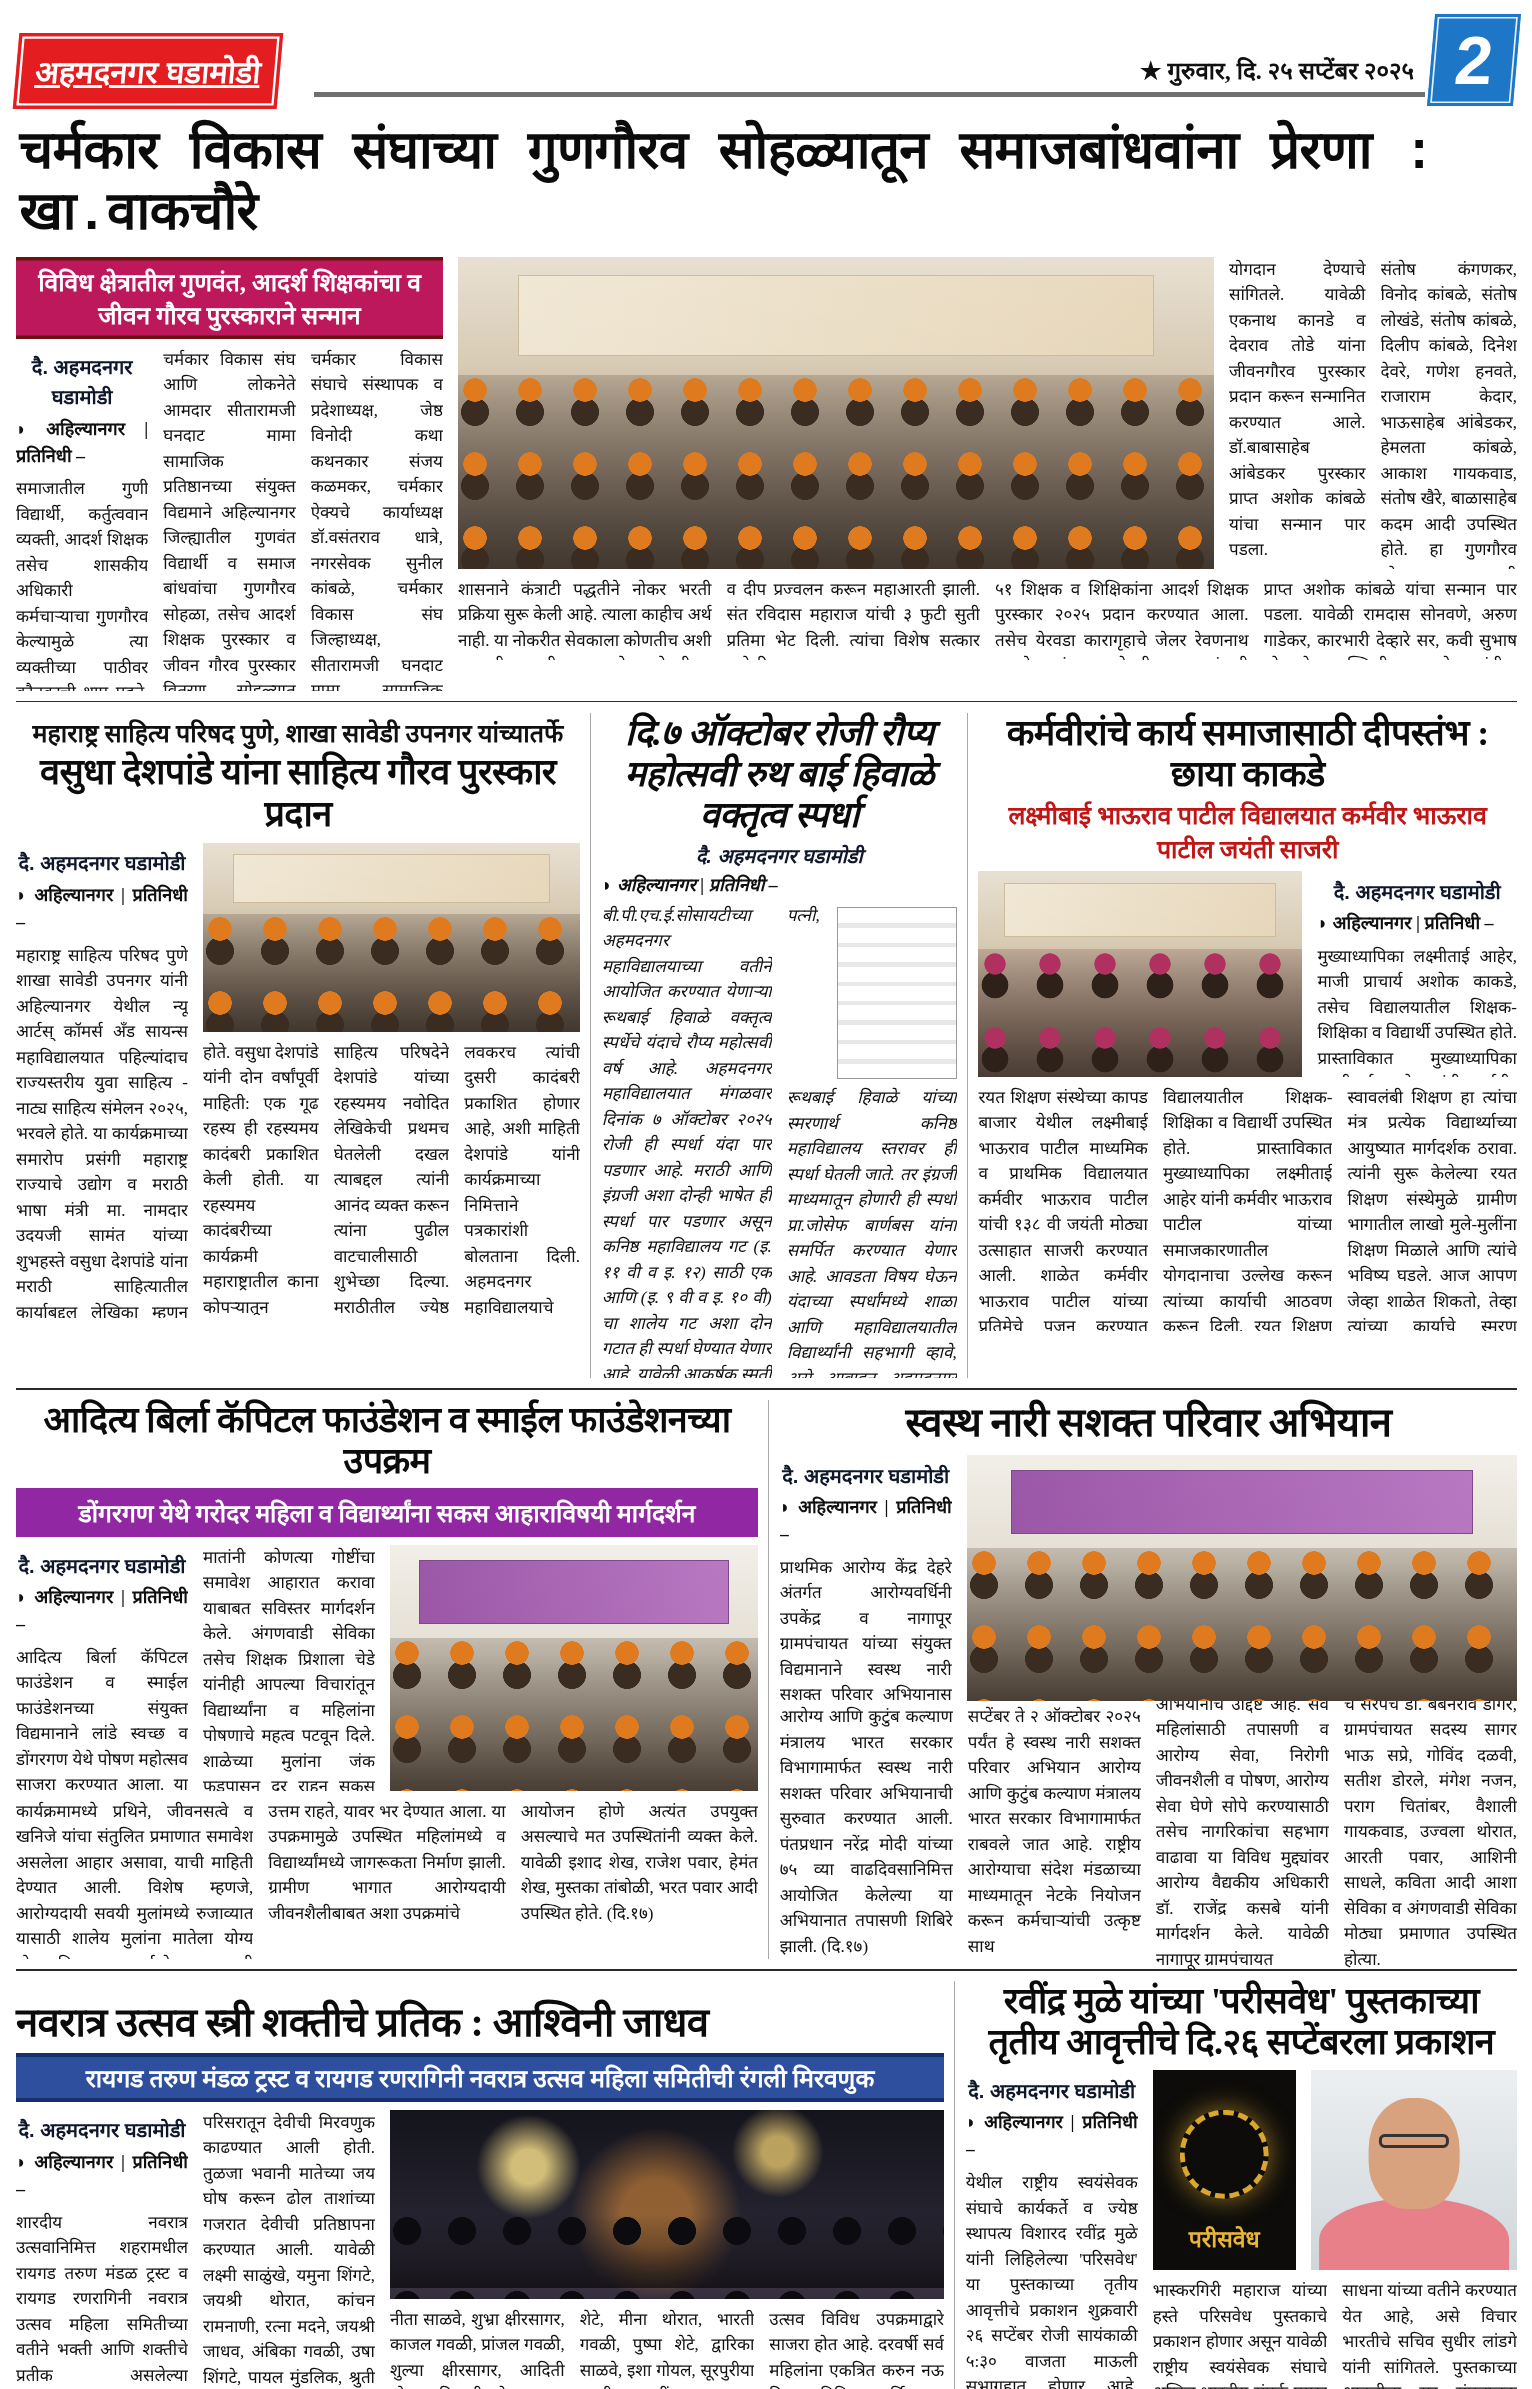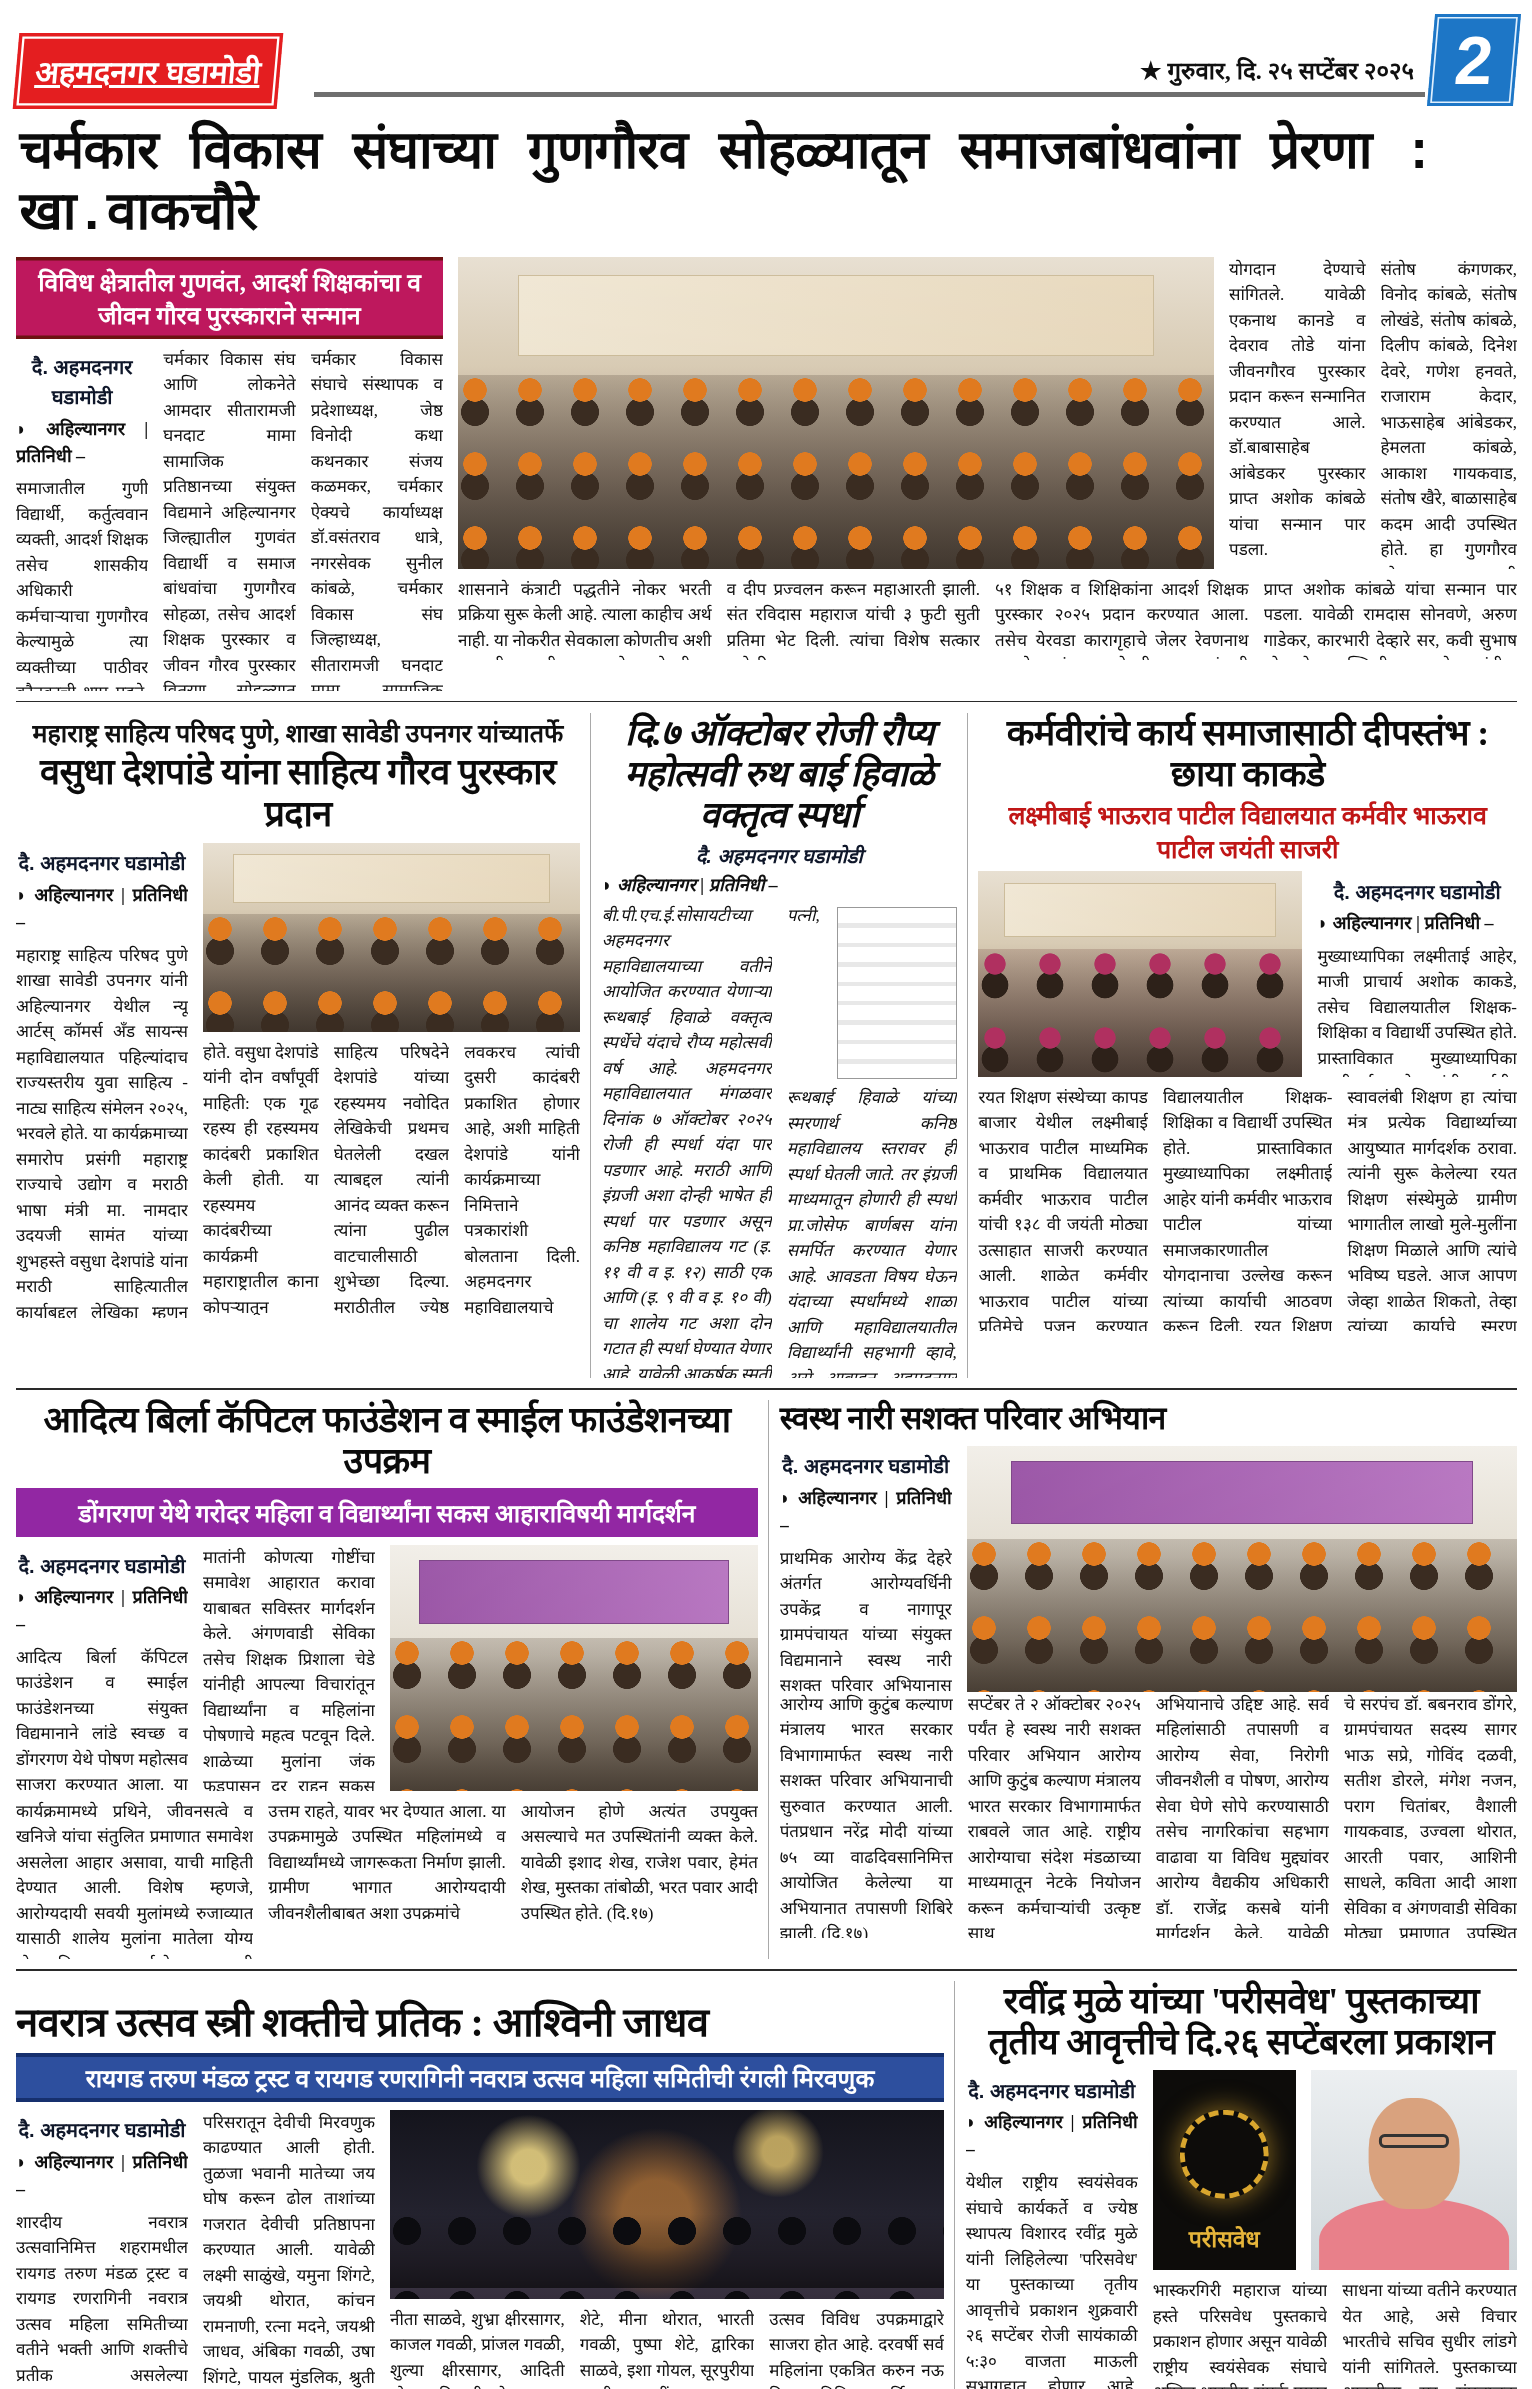--- a/index.html
+++ b/index.html
@@ -218,33 +218,33 @@
       <div class="row gap" style="margin-top:8px; height:160px;">
         <div class="btxt" style="flex:1;">कार्यक्रमामध्ये प्रथिने, जीवनसत्वे व खनिजे यांचा संतुलित प्रमाणात समावेश असलेला आहार असावा, याची माहिती देण्यात आली. विशेष म्हणजे, आरोग्यदायी सवयी मुलांमध्ये रुजाव्यात यासाठी शालेय मुलांना मातेला योग्य पोषण मिळाल्यास आईसोबतच बाळाची वाढही</div>
         <div class="btxt" style="flex:1;">उत्तम राहते, यावर भर देण्यात आला. या उपक्रमामुळे उपस्थित महिलांमध्ये व विद्यार्थ्यांमध्ये जागरूकता निर्माण झाली. ग्रामीण भागात आरोग्यदायी जीवनशैलीबाबत अशा उपक्रमांचे</div>
         <div class="btxt" style="flex:1;">आयोजन होणे अत्यंत उपयुक्त असल्याचे मत उपस्थितांनी व्यक्त केले. यावेळी इशाद शेख, राजेश पवार, हेमंत शेख, मुस्तका तांबोळी, भरत पवार आदी उपस्थित होते. (दि.१७)</div>
       </div>
     </div>
 
     <div class="sep-v"></div>
 
     <div style="flex:1;">
-      <div class="headline" style="font-size:32px; ">स्वस्थ नारी सशक्त परिवार अभियान</div>
+      <div class="headline" style="font-size:40px; text-align:center;">स्वस्थ नारी सशक्त परिवार अभियान</div>
       <div class="row gap" style="margin-top:9.2px;">
         <div class="btxt" style="width:172px; height:246px;">
           <div class="dateline">दै. अहमदनगर घडामोडी</div>
           <div class="loc">◗ अहिल्यानगर | प्रतिनिधी –</div>
           <span>प्राथमिक आरोग्य केंद्र देहरे अंतर्गत आरोग्यवर्धिनी उपकेंद्र व नागापूर ग्रामपंचायत यांच्या संयुक्त विद्यमानाने स्वस्थ नारी सशक्त परिवार अभियानास महिलांचा उत्स्फूर्त प्रतिसाद लाभला. जिल्हा परिषद आरोग्य विभागाचे नेटके नियोजन आणि आरोग्य कर्मचाऱ्यांची यावेळी उत्कृष्ट साथ लाभली.</span>
         </div>
         <div class="photo room" style="flex:1; height:246px;">
           <div class="ph-banner"></div>
           <div class="ph-heads"></div>
         </div>
       </div>
-      <div class="row gap" style="height:246px;">
+      <div class="row gap" style="margin-top:8px; height:246px;align-items:center;">
         <div class="btxt" style="flex:1;">आरोग्य आणि कुटुंब कल्याण मंत्रालय भारत सरकार विभागामार्फत स्वस्थ नारी सशक्त परिवार अभियानाची सुरुवात करण्यात आली. पंतप्रधान नरेंद्र मोदी यांच्या ७५ व्या वाढदिवसानिमित्त आयोजित केलेल्या या अभियानात तपासणी शिबिरे झाली. (दि.१७)</div>
         <div class="btxt" style="flex:1;">सप्टेंबर ते २ ऑक्टोबर २०२५ पर्यंत हे स्वस्थ नारी सशक्त परिवार अभियान आरोग्य आणि कुटुंब कल्याण मंत्रालय भारत सरकार विभागामार्फत राबवले जात आहे. राष्ट्रीय आरोग्याचा संदेश मंडळाच्या माध्यमातून नेटके नियोजन करून कर्मचाऱ्यांची उत्कृष्ट साथ</div>
         <div class="btxt" style="flex:1;">अभियानाचे उद्दिष्ट आहे. सर्व महिलांसाठी तपासणी व आरोग्य सेवा, निरोगी जीवनशैली व पोषण, आरोग्य सेवा घेणे सोपे करण्यासाठी तसेच नागरिकांचा सहभाग वाढावा या विविध मुद्द्यांवर आरोग्य वैद्यकीय अधिकारी डॉ. राजेंद्र कसबे यांनी मार्गदर्शन केले. यावेळी नागापूर ग्रामपंचायत</div>
         <div class="btxt" style="flex:1;">चे सरपंच डॉ. बबनराव डोंगरे, ग्रामपंचायत सदस्य सागर भाऊ सप्रे, गोविंद दळवी, सतीश डोरले, मंगेश नजन, पराग चितांबर, वैशाली गायकवाड, उज्वला थोरात, आरती पवार, आशिनी साधले, कविता आदी आशा सेविका व अंगणवाडी सेविका मोठ्या प्रमाणात उपस्थित होत्या.</div>
       </div>
     </div>
   </div>
 
   <div class="rule-h"></div>
 

